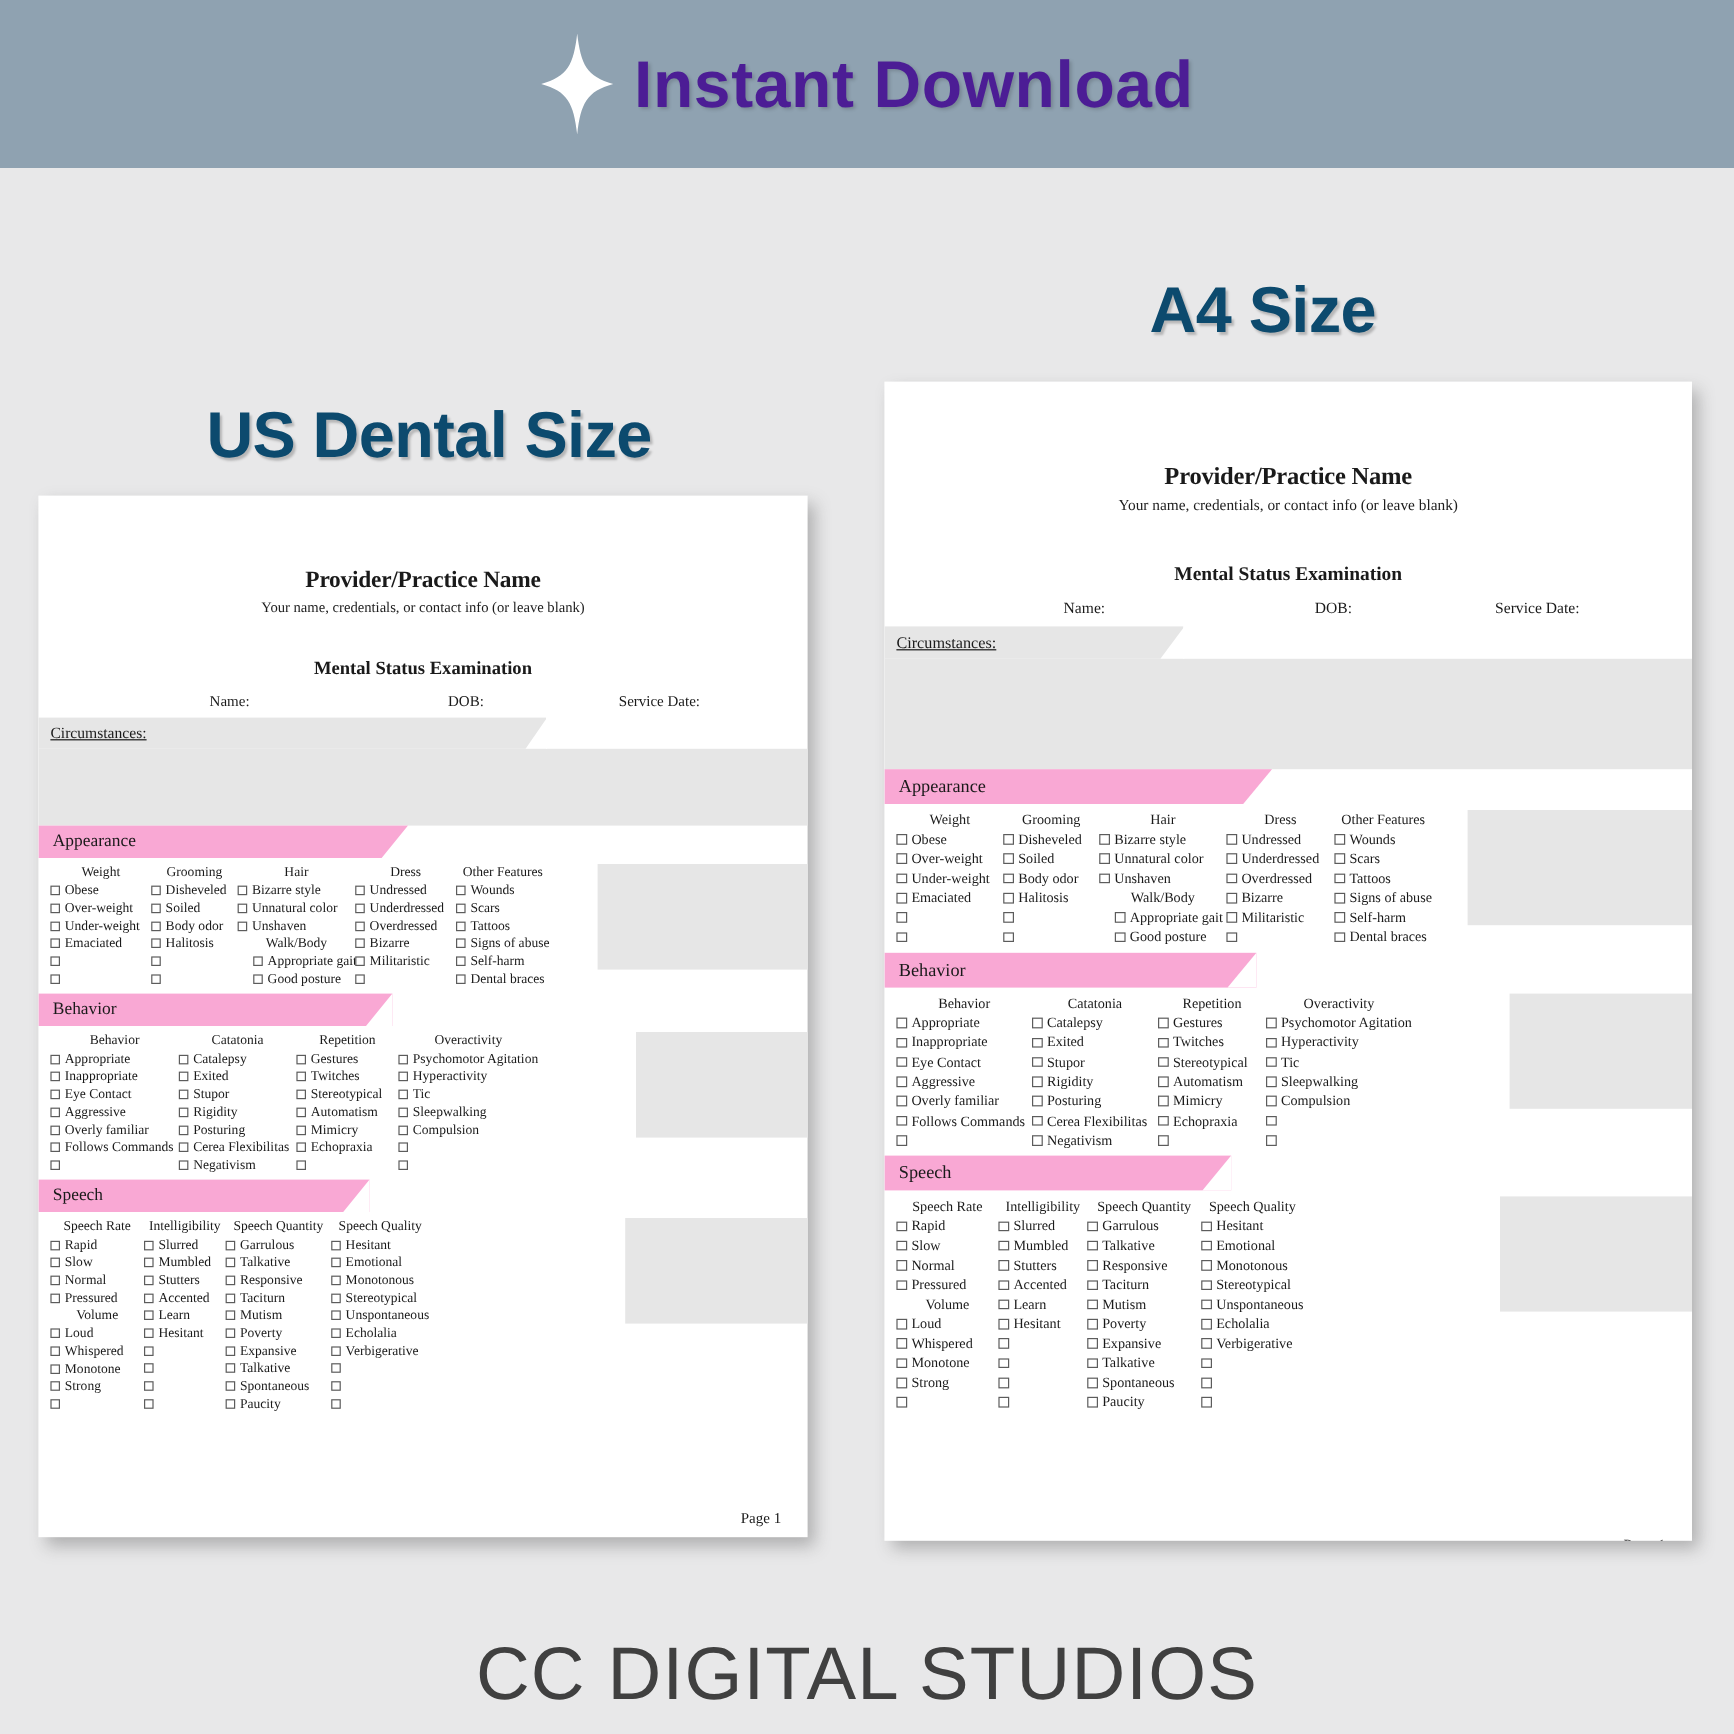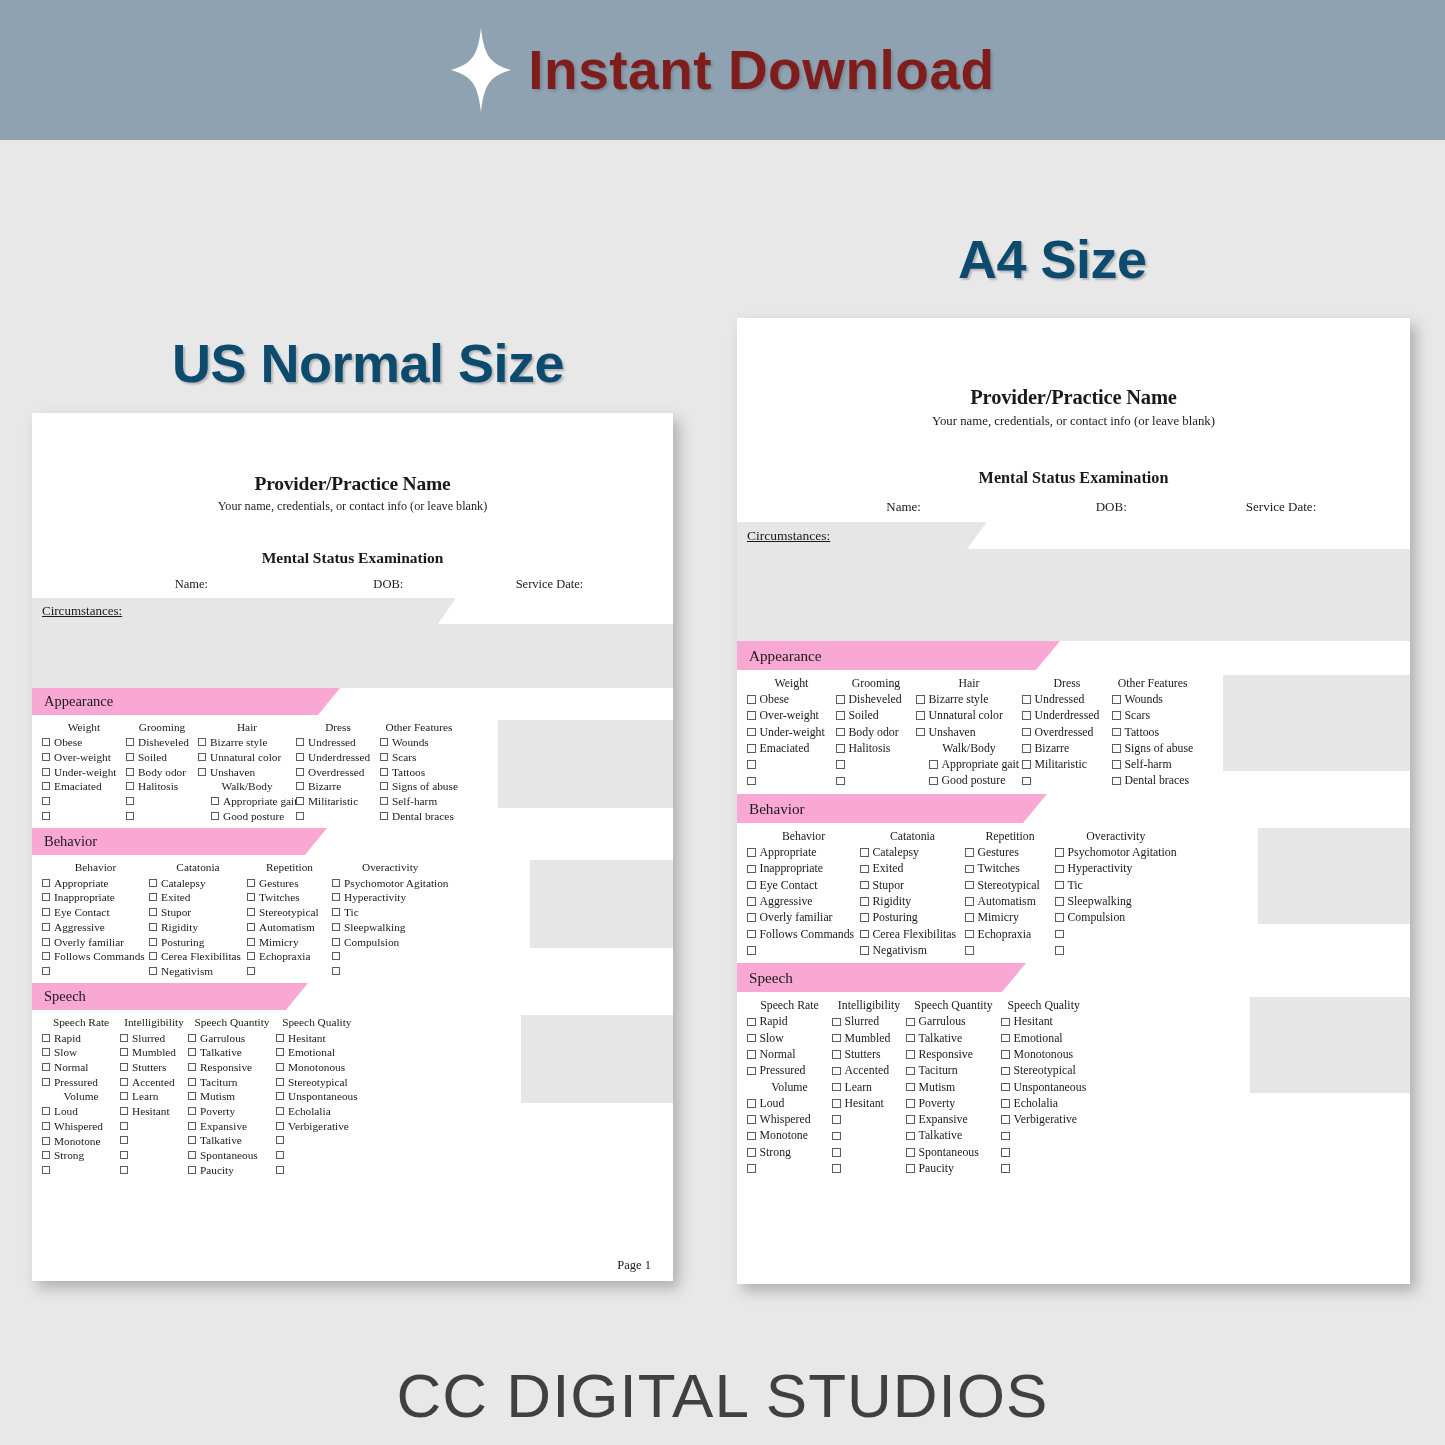--- a/index.html
+++ b/index.html
@@ -30,21 +30,21 @@
     align-items: center;
     gap: 16px;
   }
   .sparkle {
     width: 62px;
     height: 84px;
     display: block;
     flex: 0 0 auto;
   }
   .banner-text {
-    color: #7f1d1d;
+    color: #4c1d95;
     font-size: 55px;
     font-weight: bold;
     letter-spacing: 0.5px;
     white-space: nowrap;
     text-shadow: 2px 2px 3px rgba(0,0,0,0.16);
     font-family: "Liberation Sans", sans-serif;
   }
 
   
   .size-label {
@@ -213,21 +213,21 @@
 <div class="banner">
   <div class="banner-group">
     <svg class="sparkle" viewBox="0 0 60 84">
       <path d="M30 0 C33 26 38 36 60 42 C38 48 33 58 30 84 C27 58 22 48 0 42 C22 36 27 26 30 0 Z" fill="#ffffff"></path>
     </svg>
     <span class="banner-text">Instant Download</span>
   </div>
 </div>
 
 <div class="size-label" id="label-a4">A4 Size</div>
-<div class="size-label" id="label-letter">US Normal Size</div>
+<div class="size-label" id="label-letter">US Dental Size</div>
 
 <div class="sheet" id="sheet-letter">
   <div class="sheet-inner">
     <div class="doc-pad">
       <div class="provider-title">Provider/Practice Name</div>
       <div class="provider-sub">Your name, credentials, or contact info (or leave blank)</div>
       <div class="mse-title">Mental Status Examination</div>
       <div class="idrow">
         <span class="f-name">Name:</span>
         <span class="f-dob">DOB:</span>

